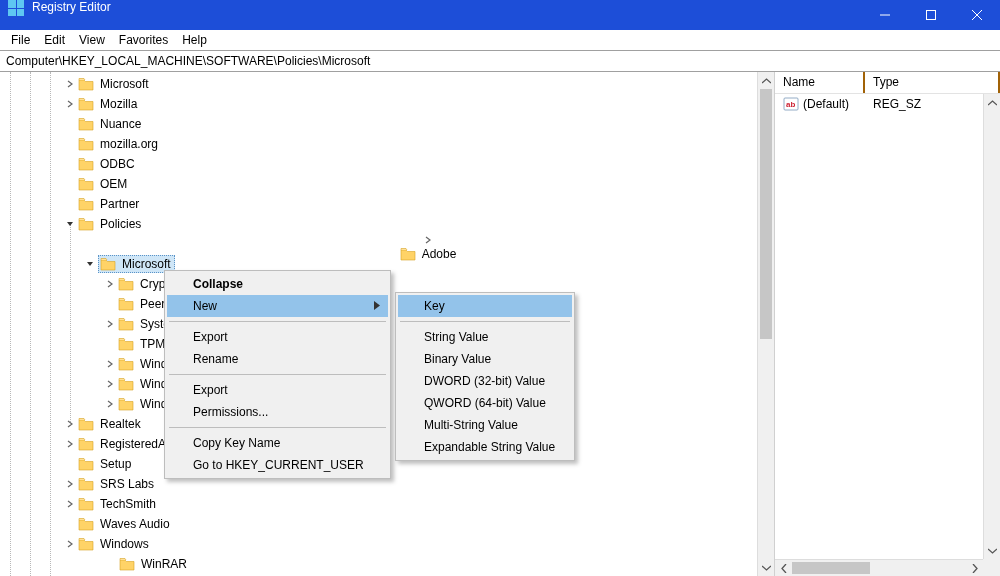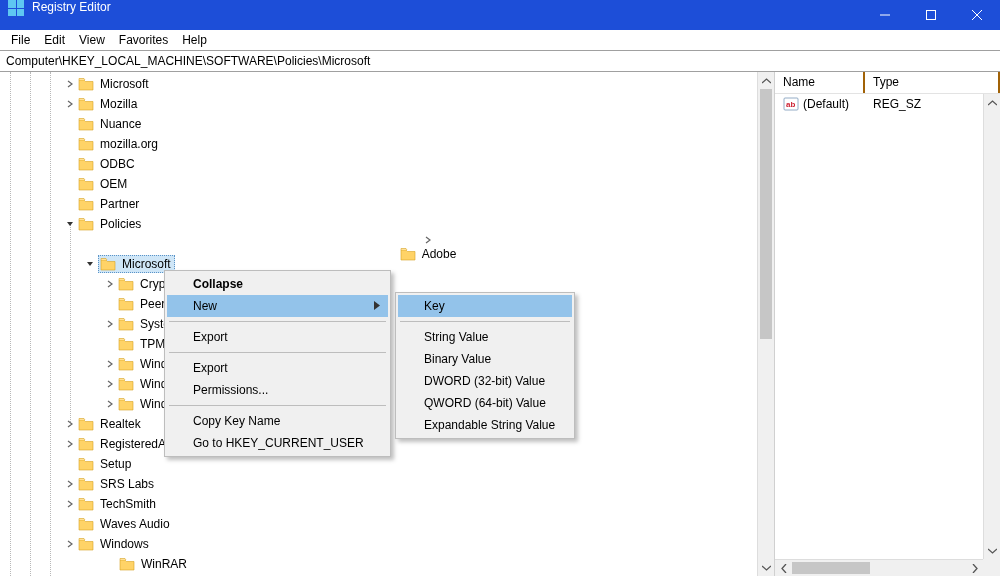--- a/index.html
+++ b/index.html
@@ -638,20 +638,23 @@
     <div class="item highlight">
       <span>New</span>
       <span class="subarrow"><svg width="6" height="9">
           <polygon points="0,0 6,4.5 0,9" fill="#333"></polygon>
         </svg></span>
     </div>
     <div class="sep"></div>
     <div class="item">
       <span>Export</span>
     </div>
+    <div class="item">
+      <span>Rename</span>
+    </div>
     <div class="sep"></div>
     <div class="item">
       <span>Export</span>
     </div>
     <div class="item">
       <span>Permissions...</span>
     </div>
     <div class="sep"></div>
     <div class="item">
       <span>Copy Key Name</span>
@@ -672,15 +675,18 @@
     <div class="item">
       <span>Binary Value</span>
     </div>
     <div class="item">
       <span>DWORD (32-bit) Value</span>
     </div>
     <div class="item">
       <span>QWORD (64-bit) Value</span>
     </div>
     <div class="item">
+      <span>Multi-String Value</span>
+    </div>
+    <div class="item">
       <span>Expandable String Value</span>
     </div>
   </div>
 
 </body></html>

